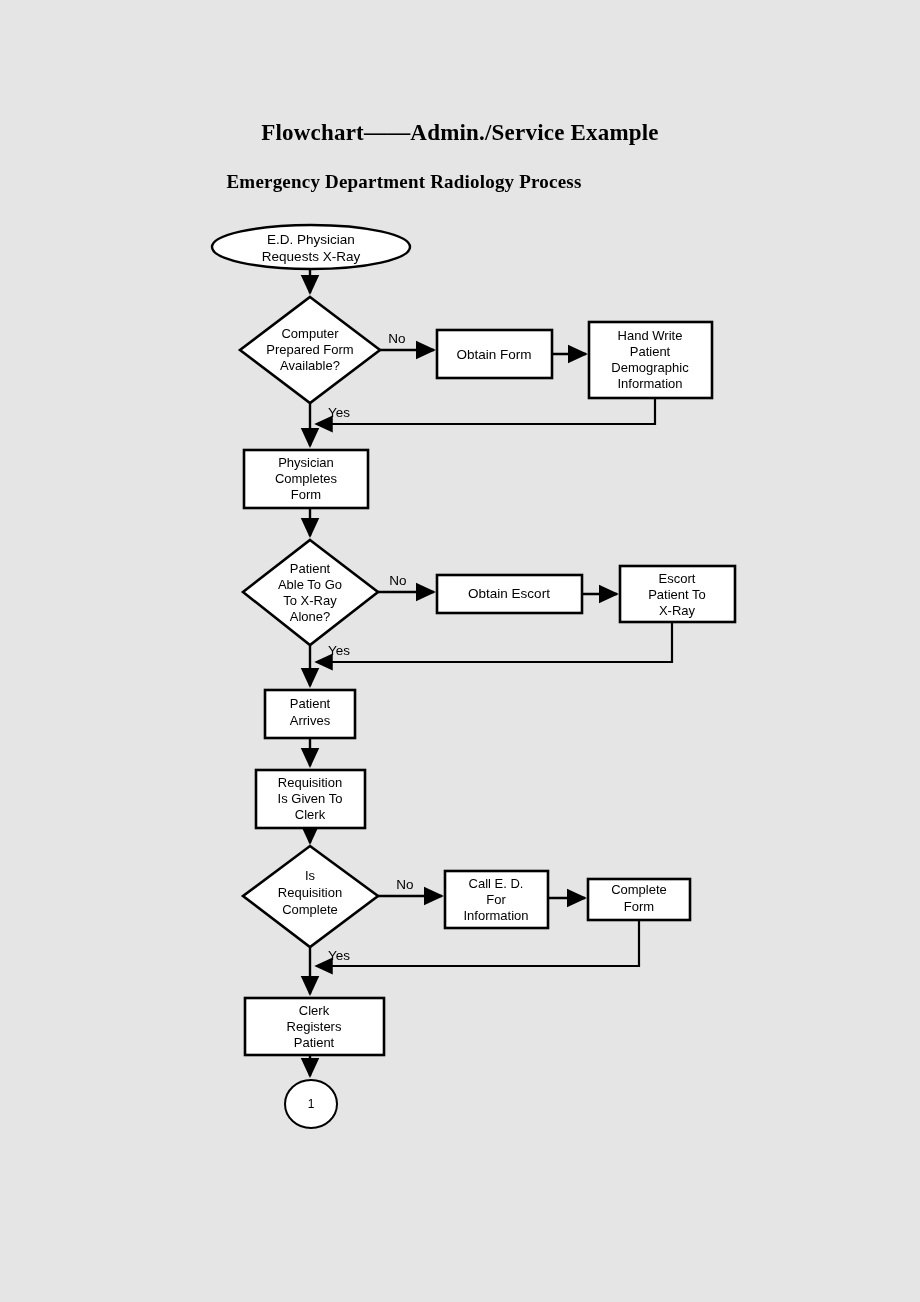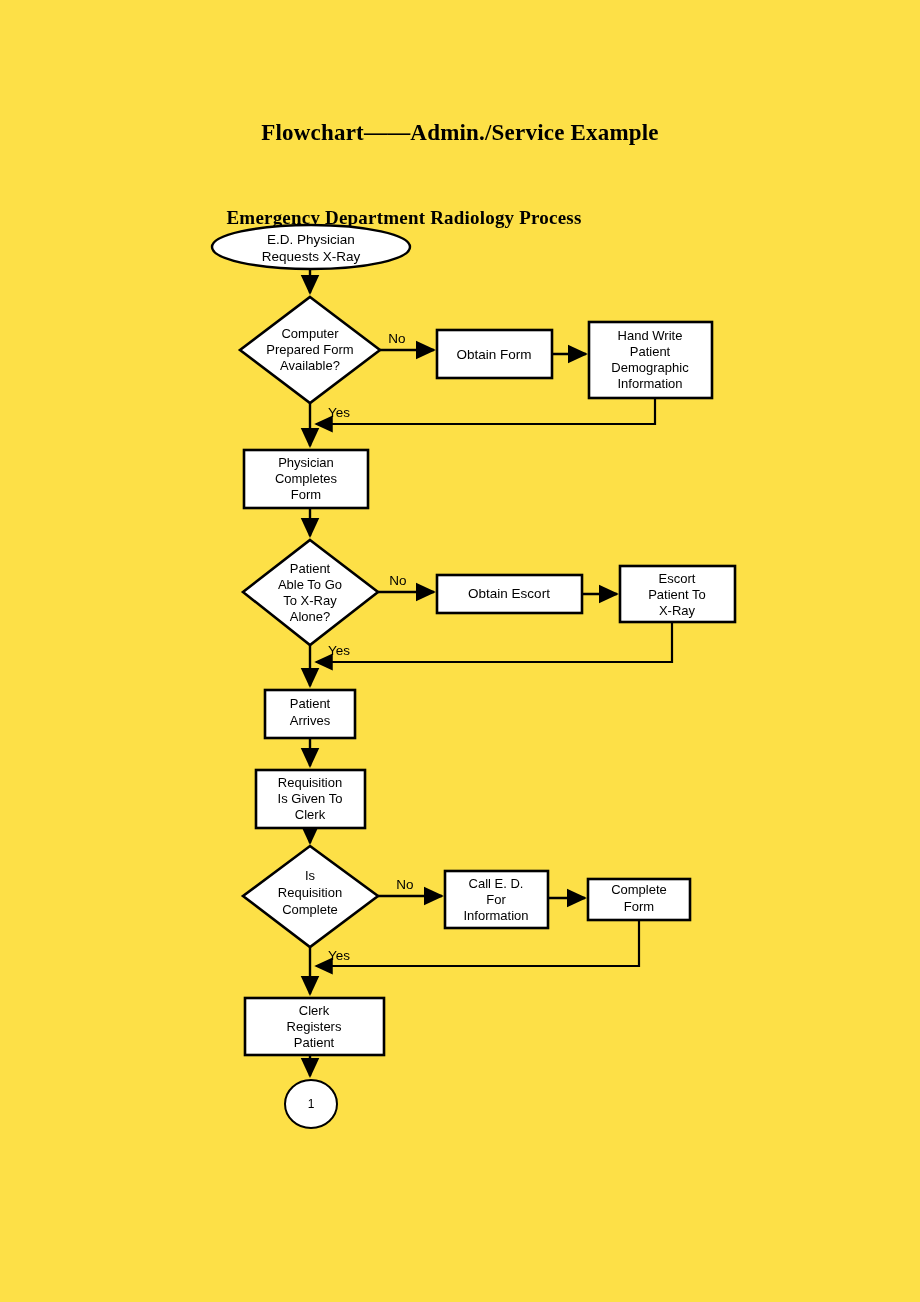--- a/index.html
+++ b/index.html
@@ -14,21 +14,21 @@
     position: relative;
     font-family: "Liberation Sans", sans-serif;
     color: #000000;
     overflow: hidden;
   }
   #page {
     position: absolute;
     left: 0; top: 0;
     width: 920px;
     height: 1302px;
-    background: #fde047;
+    background: #e5e5e5;
   }
   .title-main {
     position: absolute;
     left: 0;
     top: 120px;
     width: 920px;
     text-align: center;
     font-family: "Liberation Serif", serif;
     font-weight: bold;
     font-size: 23px;
@@ -39,21 +39,20 @@
     position: absolute;
     left: 0;
     top: 171px;
     width: 808px;
     text-align: center;
     font-family: "Liberation Serif", serif;
     font-weight: bold;
     font-size: 19px;
     letter-spacing: 0.2px;
     white-space: nowrap;
-    margin-top: 36px;
   }
   svg.chart {
     position: absolute;
     left: 0;
     top: 0;
     width: 920px;
     height: 1302px;
   }
   .node-text {
     font-family: "Liberation Sans", sans-serif;

